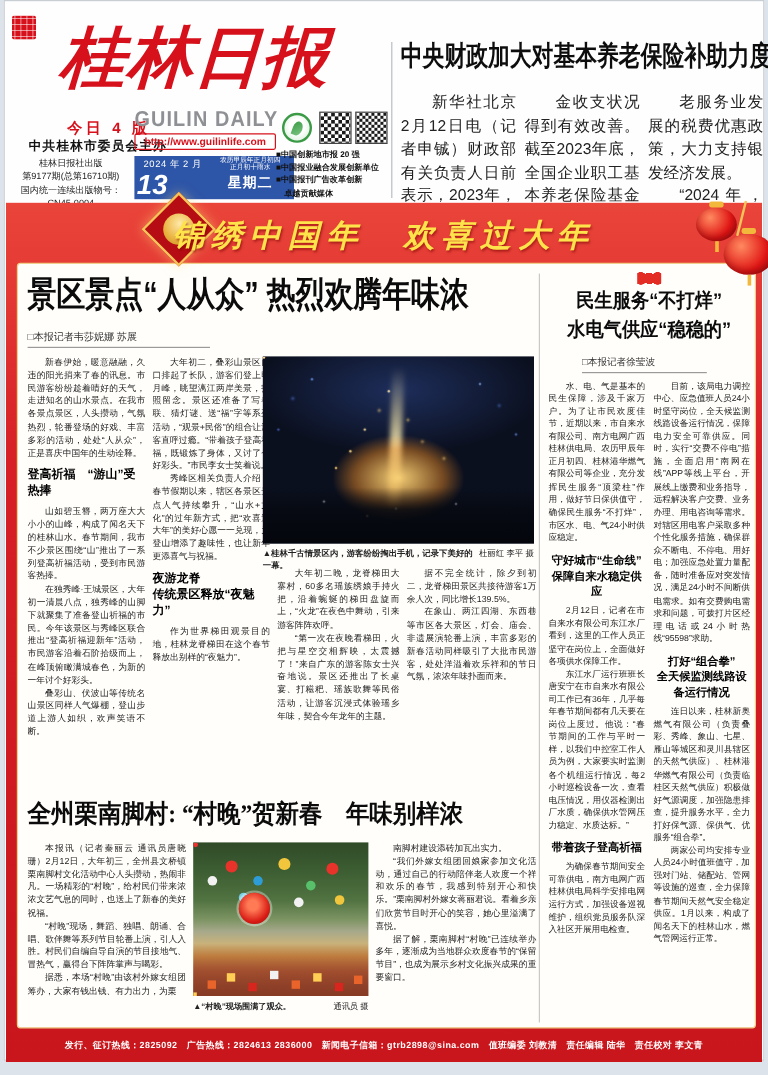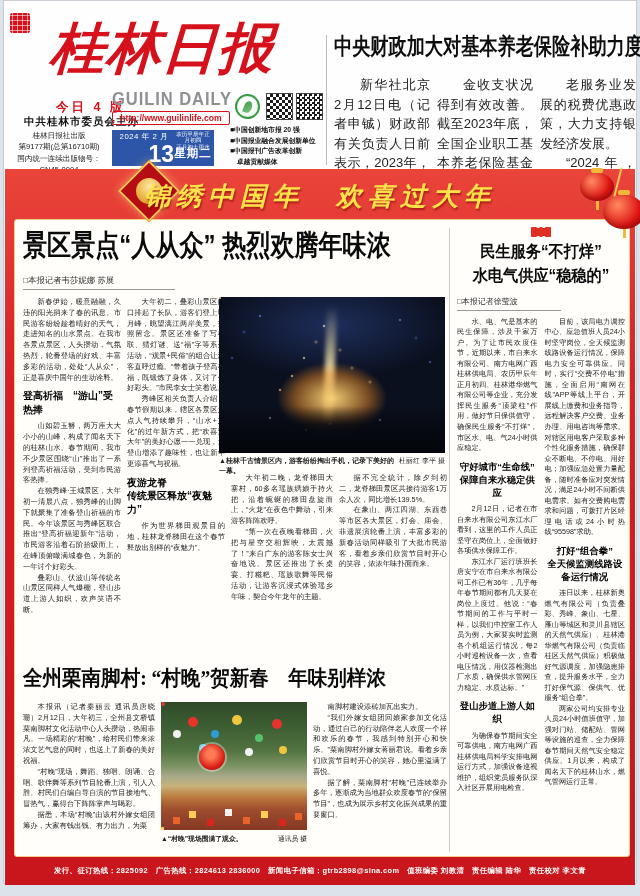--- a/index.html
+++ b/index.html
@@ -11,25 +11,25 @@
     background-size:5px 5px;background-position:2px 2px;}
   .brand{position:absolute;left:46px;top:0px;width:226px;height:94px;color:#d6111c;
     font-family:"DejaVu Serif","Liberation Serif",serif;font-weight:bold;font-style:italic;
     font-size:55px;line-height:94px;letter-spacing:1px;white-space:nowrap;transform:skewX(-3deg);}
   .edition-note{position:absolute;left:52px;top:98px;color:#d6111c;font-size:12.5px;letter-spacing:3px;font-weight:bold;}
   .organizer{position:absolute;left:20px;top:114px;font-size:10.5px;font-weight:bold;letter-spacing:1px;color:#111;}
   .pub-lines{position:absolute;left:4px;top:129px;width:102px;font-size:7.6px;color:#222;text-align:center;line-height:1.5;}
   .engname{position:absolute;left:108px;top:88px;font-size:18px;font-weight:bold;color:#8e9094;letter-spacing:1px;white-space:nowrap;transform:scaleX(.92);transform-origin:left top;}
   .urlbox{position:absolute;left:108px;top:110px;width:118px;height:14px;border:1px solid #d6111c;border-radius:2px;
     color:#d6111c;font-size:8.6px;font-weight:bold;text-align:center;line-height:13px;box-sizing:border-box;}
-  .datebox{position:absolute;left:108px;top:129px;width:102px;height:36px;background:#2d55a8;color:#fff;box-sizing:border-box;
+  .datebox{position:absolute;left:108px;top:129px;width:133px;height:36px;background:#2d55a8;color:#fff;box-sizing:border-box;
     display:grid;grid-template-columns:60px 1fr;grid-template-rows:13px 1fr;padding:1px 2px;}
   .datebox .ym{font-size:7.8px;text-align:center;line-height:12px;letter-spacing:.5px;}
   .datebox .lunar{font-size:5.6px;line-height:1.15;text-align:center;}
-  .datebox .day{font-size:23px;font-weight:bold;text-align:right;line-height:20px;}
+  .datebox .day{font-size:23px;font-weight:bold;text-align:left;line-height:20px;font-style:italic;}
   .datebox .weekday{font-size:11.5px;font-weight:bold;text-align:center;line-height:19px;letter-spacing:1px;}
   .award-logo{position:absolute;left:231px;top:93px;width:25px;height:25px;border:2px solid #3a9a45;border-radius:50%;box-sizing:border-box;
     background:radial-gradient(circle at 50% 45%,#fff 40%,#e8f5e9 70%);}
   .award-logo::after{content:"";position:absolute;left:7px;top:5px;width:8px;height:12px;border-radius:50% 50% 50% 0;
     background:linear-gradient(135deg,#3a9a45,#7ec685);transform:rotate(20deg);}
   .qr{position:absolute;width:27px;height:27px;border:1px solid #444;box-sizing:border-box;
     background:conic-gradient(#1a1a1a 25%,#fff 0 50%,#1a1a1a 0 75%,#fff 0);background-size:6px 6px;}
   .qr.q1{left:262px;top:92px;}
   .qr.q2{left:292px;top:92px;background-size:5px 5px;}
   .accolades{position:absolute;left:226px;top:124px;width:96px;font-size:6.8px;font-weight:bold;color:#111;line-height:1.55;}
@@ -87,21 +87,21 @@
   .pm-crowd{position:absolute;left:0;right:0;bottom:0;height:30%;background:linear-gradient(rgba(6,9,16,0),rgba(6,9,16,.85) 40%,#04060c);}
   .photo-caption{position:absolute;left:196px;top:159px;width:226px;display:flex;justify-content:space-between;font-size:7px;color:#222;}
   .photo-caption .cap{font-weight:bold;}
   .photo-caption .credit{white-space:nowrap;margin-left:4px;}
   
   .right-divider{position:absolute;left:434px;top:8px;width:1px;height:624px;background:#c9c9c9;}
   .rightart{position:absolute;left:442px;top:6px;width:168px;}
   .knot-icon{width:20px;height:12px;margin:0 auto 2px;background:radial-gradient(circle at 50% 50%,#e32c24 40%,transparent 41%),
     radial-gradient(circle at 15% 50%,#e32c24 28%,transparent 30%),radial-gradient(circle at 85% 50%,#e32c24 28%,transparent 30%);}
   .rightart .hl{font-size:16.5px;font-weight:bold;color:#0b0b0b;text-align:center;white-space:nowrap;transform:scaleX(.92);transform-origin:center top;line-height:1.45;}
-  .rightart .byline{width:104px;font-size:8px;margin-top:8px;}
+  .rightart .byline{width:104px;font-size:8px;margin-top:8px;margin-left:28px;}
   .rightart .cols{display:flex;gap:7px;margin-top:6px;height:536px;overflow:hidden;}
   .rightart .col{flex:1;font-size:7.2px;line-height:1.46;text-align:justify;color:#222;}
   .rightart p{margin:0;text-indent:2em;}
   .rsh{font-weight:bold;text-align:center;font-size:9.4px;margin:6px 0 5px;text-indent:0;line-height:1.4;color:#000;}
   
   .bottomart{position:absolute;left:8px;top:444px;width:424px;height:188px;}
   .bottomart .hl{font-family:"Liberation Serif","DejaVu Serif",serif;font-size:21px;font-weight:bold;color:#0b0b0b;white-space:nowrap;transform:scaleX(.93);transform-origin:left top;}
   .bottomart .row{position:relative;margin-top:10px;height:152px;}
   .bcol{position:absolute;top:0;font-size:7.3px;line-height:1.48;text-align:justify;color:#222;overflow:hidden;height:152px;}
   .bcol p{margin:0;text-indent:2em;}
@@ -216,41 +216,41 @@
             <span class="cap">▲桂林千古情景区内，游客纷纷掏出手机，记录下美好的一幕。</span>
             <span class="credit">杜丽红 李平 摄</span>
           </div>
 
           <div class="bodycol c3">
             <p>大年初二晚，龙脊梯田大寨村，60多名瑶族绣娘手持火把，沿着蜿蜒的梯田盘旋而上，“火龙”在夜色中舞动，引来游客阵阵欢呼。</p>
             <p>“第一次在夜晚看梯田，火把与星空交相辉映，太震撼了！”来自广东的游客陈女士兴奋地说。景区还推出了长桌宴、打糍粑、瑶族歌舞等民俗活动，让游客沉浸式体验瑶乡年味，契合今年龙年的主题。</p>
           </div>
           <div class="bodycol c4">
             <p>据不完全统计，除夕到初二，龙脊梯田景区共接待游客1万余人次，同比增长139.5%。</p>
-            <p>在象山、两江四湖、东西巷等市区各大景区，灯会、庙会、非遗展演轮番上演，丰富多彩的新春活动同样吸引了大批市民游客，看着乡亲们欣赏节目时开心的笑容，浓浓年味扑面而来。</p>
+            <p>在象山、两江四湖、东西巷等市区各大景区，灯会、庙会、非遗展演轮番上演，丰富多彩的新春活动同样吸引了大批市民游客，处处洋溢着欢乐祥和的节日气氛，浓浓年味扑面而来。</p>
           </div>
         </div>
       </div>
 
       <div class="right-divider"></div>
       <div class="rightart">
         <div class="knot-icon"></div>
         <div class="hl">民生服务“不打烊”</div>
         <div class="hl">水电气供应“稳稳的”</div>
         <div class="byline">□本报记者徐莹波</div>
         <div class="cols">
           <div class="col">
             <p>水、电、气是基本的民生保障，涉及千家万户。为了让市民欢度佳节，近期以来，市自来水有限公司、南方电网广西桂林供电局、农历甲辰年正月初四、桂林港华燃气有限公司等企业，充分发挥民生服务“顶梁柱”作用，做好节日保供值守，确保民生服务“不打烊”，市区水、电、气24小时供应稳定。</p>
             <div class="rsh">
               <div>守好城市“生命线”</div>
               <div>保障自来水稳定供应</div>
             </div>
             <p>2月12日，记者在市自来水有限公司东江水厂看到，这里的工作人员正坚守在岗位上，全面做好各项供水保障工作。</p>
             <p>东江水厂运行班班长唐安宁在市自来水有限公司工作已有36年，几乎每年春节期间都有几天要在岗位上度过。他说：“春节期间的工作与平时一样，以我们中控室工作人员为例，大家要实时监测各个机组运行情况，每2小时巡检设备一次，查看电压情况，用仪器检测出厂水质，确保供水管网压力稳定、水质达标。”</p>
-            <div class="rsh">登山步道上游人如织</div>
+            <div class="rsh">带着孩子登高祈福</div>
             <p>为确保春节期间安全可靠供电，南方电网广西桂林供电局科学安排电网运行方式，加强设备巡视维护，组织党员服务队深入社区开展用电检查。</p>
           </div>
           <div class="col">
             <p>目前，该局电力调控中心、应急值班人员24小时坚守岗位，全天候监测线路设备运行情况，保障电力安全可靠供应。同时，实行“交费不停电”措施，全面启用“南网在线”APP等线上平台，开展线上缴费和业务指导，远程解决客户交费、业务办理、用电咨询等需求。对辖区用电客户采取多种个性化服务措施，确保群众不断电、不停电、用好电；加强应急处置力量配备，随时准备应对突发情况，满足24小时不间断供电需求。如有交费购电需求和问题，可拨打片区经理电话或24小时热线“95598”求助。</p>
             <div class="rsh">
               <div>打好“组合拳”</div>
               <div>全天候监测线路设备运行情况</div>
             </div>
             <p>连日以来，桂林新奥燃气有限公司（负责叠彩、秀峰、象山、七星、雁山等城区和灵川县辖区的天然气供应）、桂林港华燃气有限公司（负责临桂区天然气供应）积极做好气源调度，加强隐患排查，提升服务水平，全力打好保气源、保供气、优服务“组合拳”。</p>
             <p>两家公司均安排专业人员24小时值班值守，加强对门站、储配站、管网等设施的巡查，全力保障春节期间天然气安全稳定供应。1月以来，构成了闻名天下的桂林山水，燃气管网运行正常。</p>

